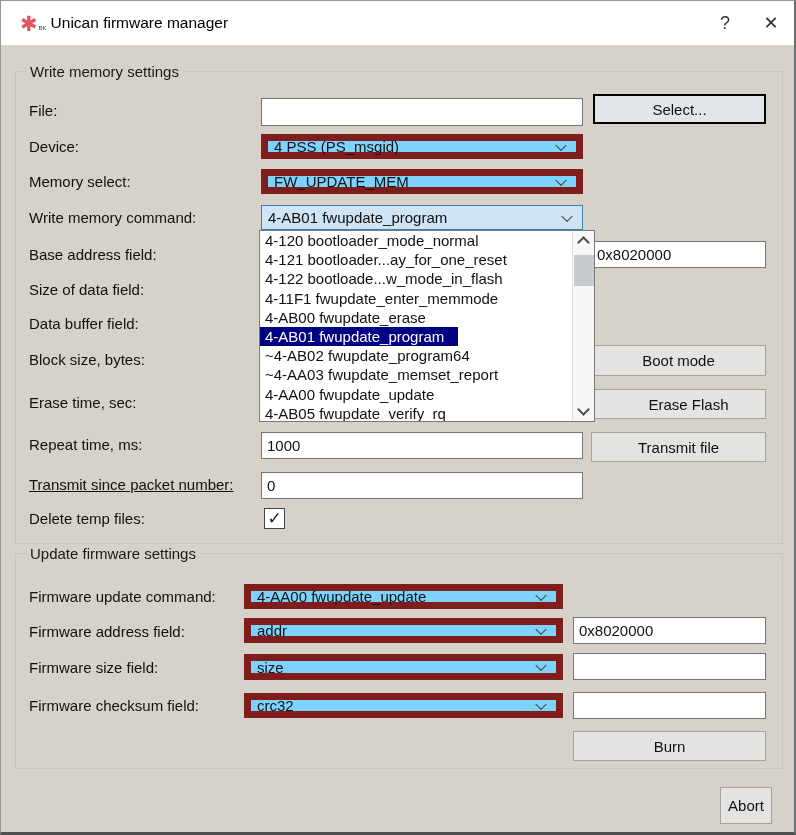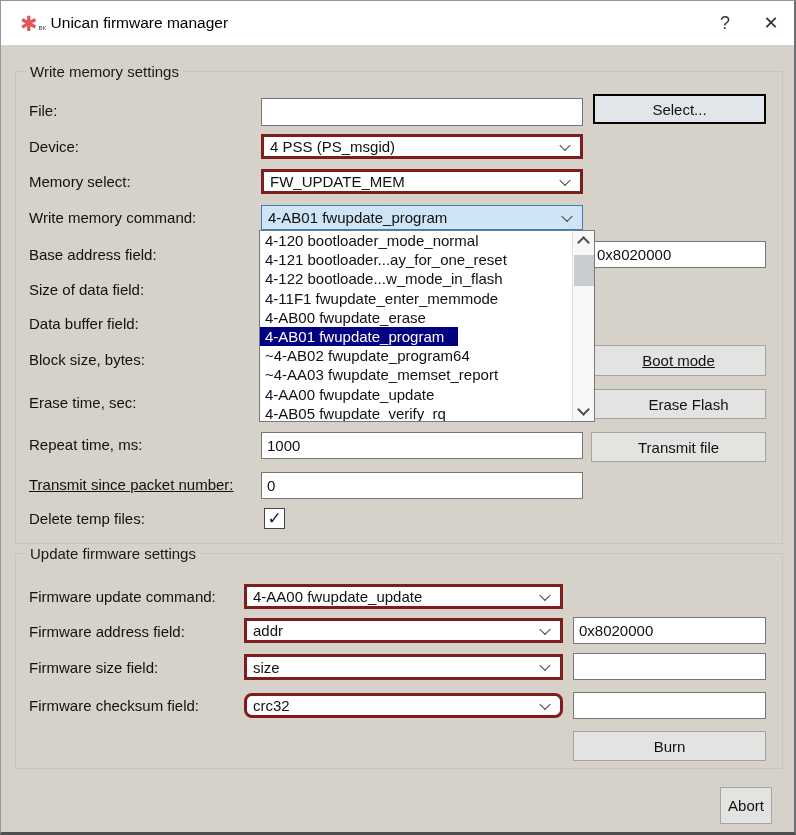--- a/index.html
+++ b/index.html
@@ -13,21 +13,21 @@
   .app-icon{margin-left:19px;font-size:21px;color:#e0585e;line-height:21px;position:relative;}
   .app-icon .badge{position:absolute;right:-9px;top:5px;font-size:6px;color:#4a4a4a;letter-spacing:0;}
   .title-text{margin-left:13px;font-size:15.5px;color:#000;}
   .tb-btn{width:46px;height:44px;display:flex;align-items:center;justify-content:center;color:#333;background:transparent;border:0;font-size:18px;font-weight:300;cursor:default;}
   .tb-spacer{flex:1;}
   .body{position:absolute;top:44px;left:0;right:0;bottom:0;background:#d6d2c9;}
   .groupbox{position:absolute;border:1px solid #c9c5bc;}
   .group-label{position:absolute;top:-9px;left:10px;background:#d6d2c9;padding:0 4px;font-size:15px;color:#1a1a1a;white-space:nowrap;}
   .lbl{position:absolute;font-size:15px;color:#111;white-space:nowrap;}
   .tinput{position:absolute;background:#fff;border:1px solid #767676;font-size:15px;padding:0 0 0 5px;color:#111;outline:none;}
-  .combo{position:absolute;background:#ffffff;border:3px solid #7f1d1d;font-size:15px;color:#111;display:flex;align-items:center;padding-left:6px;white-space:nowrap;}
+  .combo{position:absolute;background:#7dd3fc;border:7px solid #7f1d1d;font-size:15px;color:#111;display:flex;align-items:center;padding-left:6px;white-space:nowrap;}
   .combo.open{background:#cfe4f5;border:1px solid #3a80b8;}
   .chev{position:absolute;right:11px;top:50%;width:8px;height:8px;border-right:1.6px solid #444;border-bottom:1.6px solid #444;transform:translateY(-70%) rotate(45deg);}
   .btn{position:absolute;background:#e3e3e1;border:1px solid #a3a3a0;font-size:15px;color:#111;display:flex;align-items:center;justify-content:center;cursor:default;}
   .btn.default{background:#e2e6ea;border:2px solid #000000;}
   .ddlist{position:absolute;left:258px;top:185px;width:336px;height:192px;background:#fff;border:1px solid #7a7a7a;z-index:9;overflow:hidden;}
   .dd-item{height:19.2px;line-height:19px;padding-left:5px;font-size:15px;color:#111;white-space:nowrap;}
   .dd-item .sel{background:#010080;color:#fff;display:inline-block;padding:0 14px 0 5px;margin-left:-5px;}
   .sbar{position:absolute;top:0;right:0;bottom:0;width:22px;background:#f7f7f7;border-left:1px solid #e2e2e2;}
   .sbar .arrow{position:absolute;left:6px;width:9px;height:9px;border-right:2px solid #4d4d4d;border-bottom:2px solid #4d4d4d;}
   .sbar .up{top:7px;transform:rotate(-135deg);}
@@ -101,21 +101,21 @@
       <div class="dd-item"><span>4-AB05 fwupdate_verify_rq</span></div>
       <div class="sbar">
         <span class="arrow up"></span>
         <span class="thumb"></span>
         <span class="arrow down"></span>
       </div>
     </div>
 
     <input class="tinput" style="left: 590px; top: 196px; width: 175px; height: 27px;" value="0x8020000">
 
-    <button class="btn" style="left:590px;top:300px;width:175px;height:31px;text-decoration:underline;">Boot mode</button>
+    <button class="btn" style="left:590px;top:300px;width:175px;height:31px;">Boot mode</button>
     <button class="btn" style="left:590px;top:344px;width:175px;height:30px;padding-left:26px;">Erase Flash</button>
     <button class="btn" style="left:590px;top:387px;width:175px;height:30px;">Transmit file</button>
 
     <input class="tinput" style="left: 260px; top: 387px; width: 322px; height: 27px;" value="1000">
     <input class="tinput" style="left: 260px; top: 427px; width: 322px; height: 27px;" value="0">
 
     <div class="checkbox" style="left:263px;top:463px;">
       <span>✓</span>
     </div>
 
@@ -138,21 +138,21 @@
       <span class="chev"></span>
     </div>
     <input class="tinput" style="left: 572px; top: 572px; width: 193px; height: 27px;" value="0x8020000">
 
     <div class="combo" style="left:243px;top:609px;width:319px;height:26px;">
       <span>size</span>
       <span class="chev"></span>
     </div>
     <input class="tinput" style="left: 572px; top: 608px; width: 193px; height: 27px;" value="">
 
-    <div class="combo" style="left:243px;top:648px;width:319px;height:25px;border-radius:8px;">
+    <div class="combo" style="left:243px;top:648px;width:319px;height:25px;">
       <span>crc32</span>
       <span class="chev"></span>
     </div>
     <input class="tinput" style="left: 572px; top: 647px; width: 193px; height: 27px;" value="">
 
     <button class="btn" style="left:572px;top:686px;width:193px;height:30px;">Burn</button>
 
     <button class="btn" style="left:719px;top:742px;width:52px;height:37px;">Abort</button>
 
   </div>

